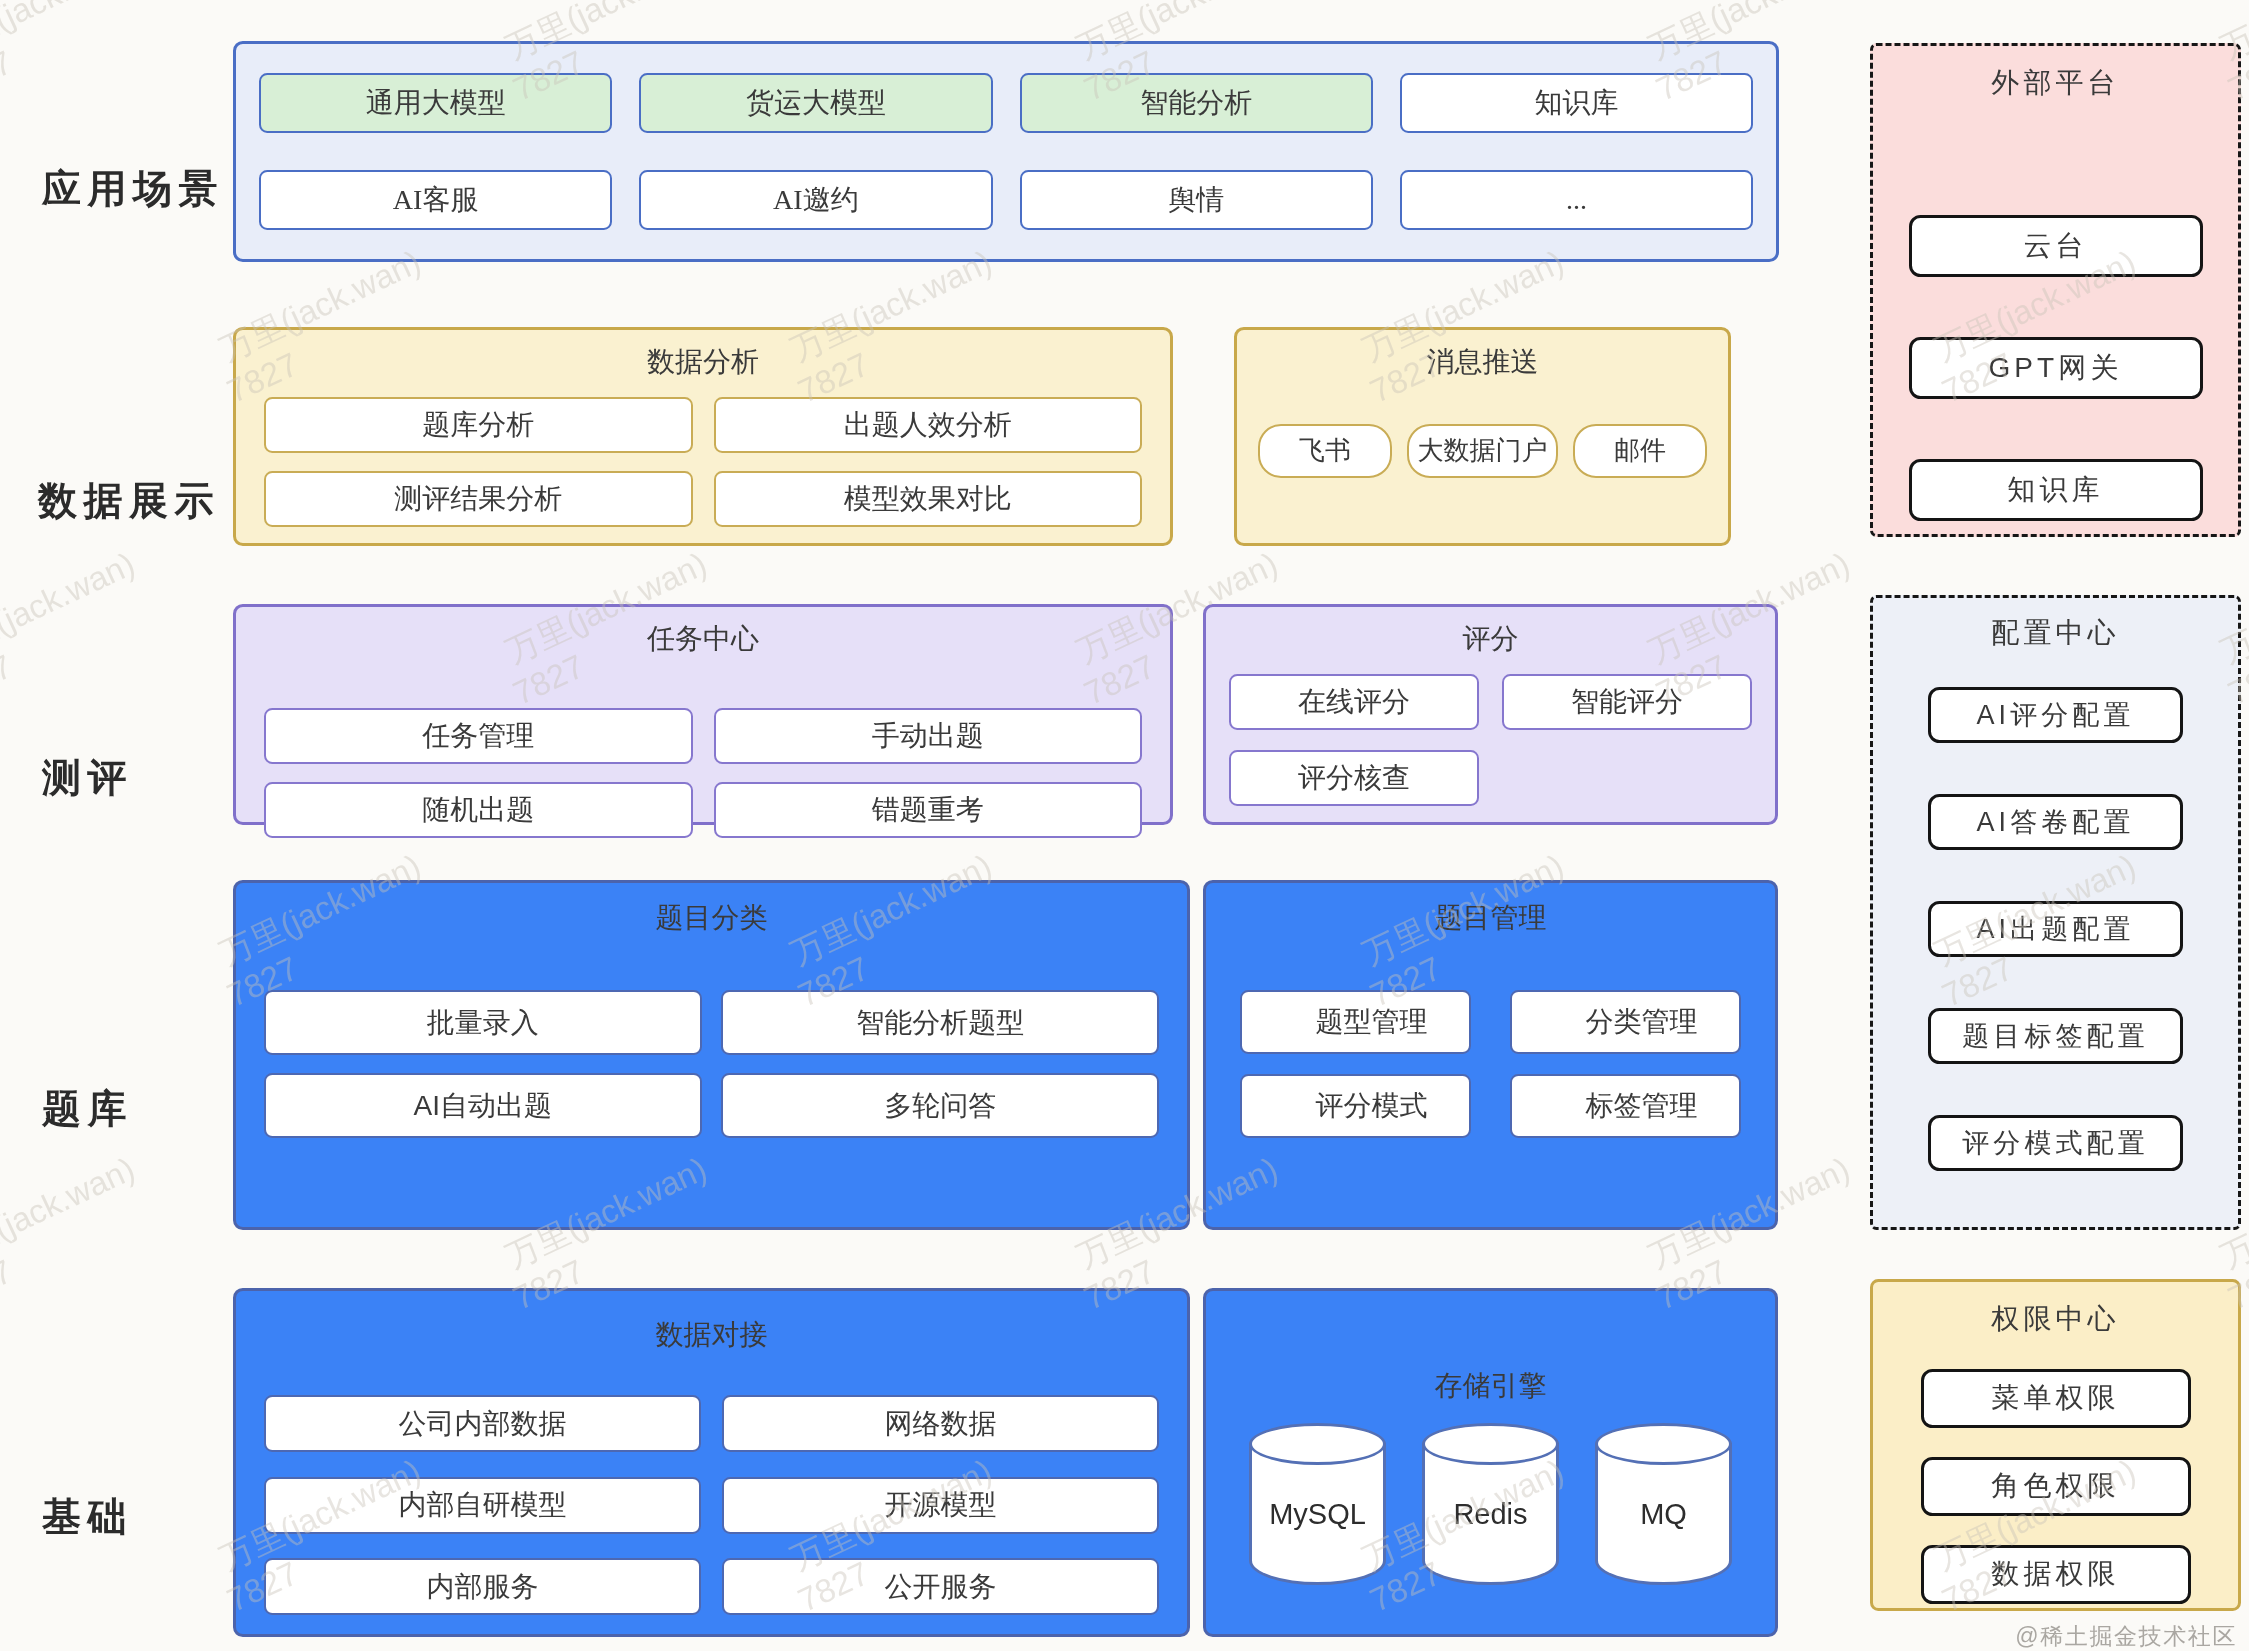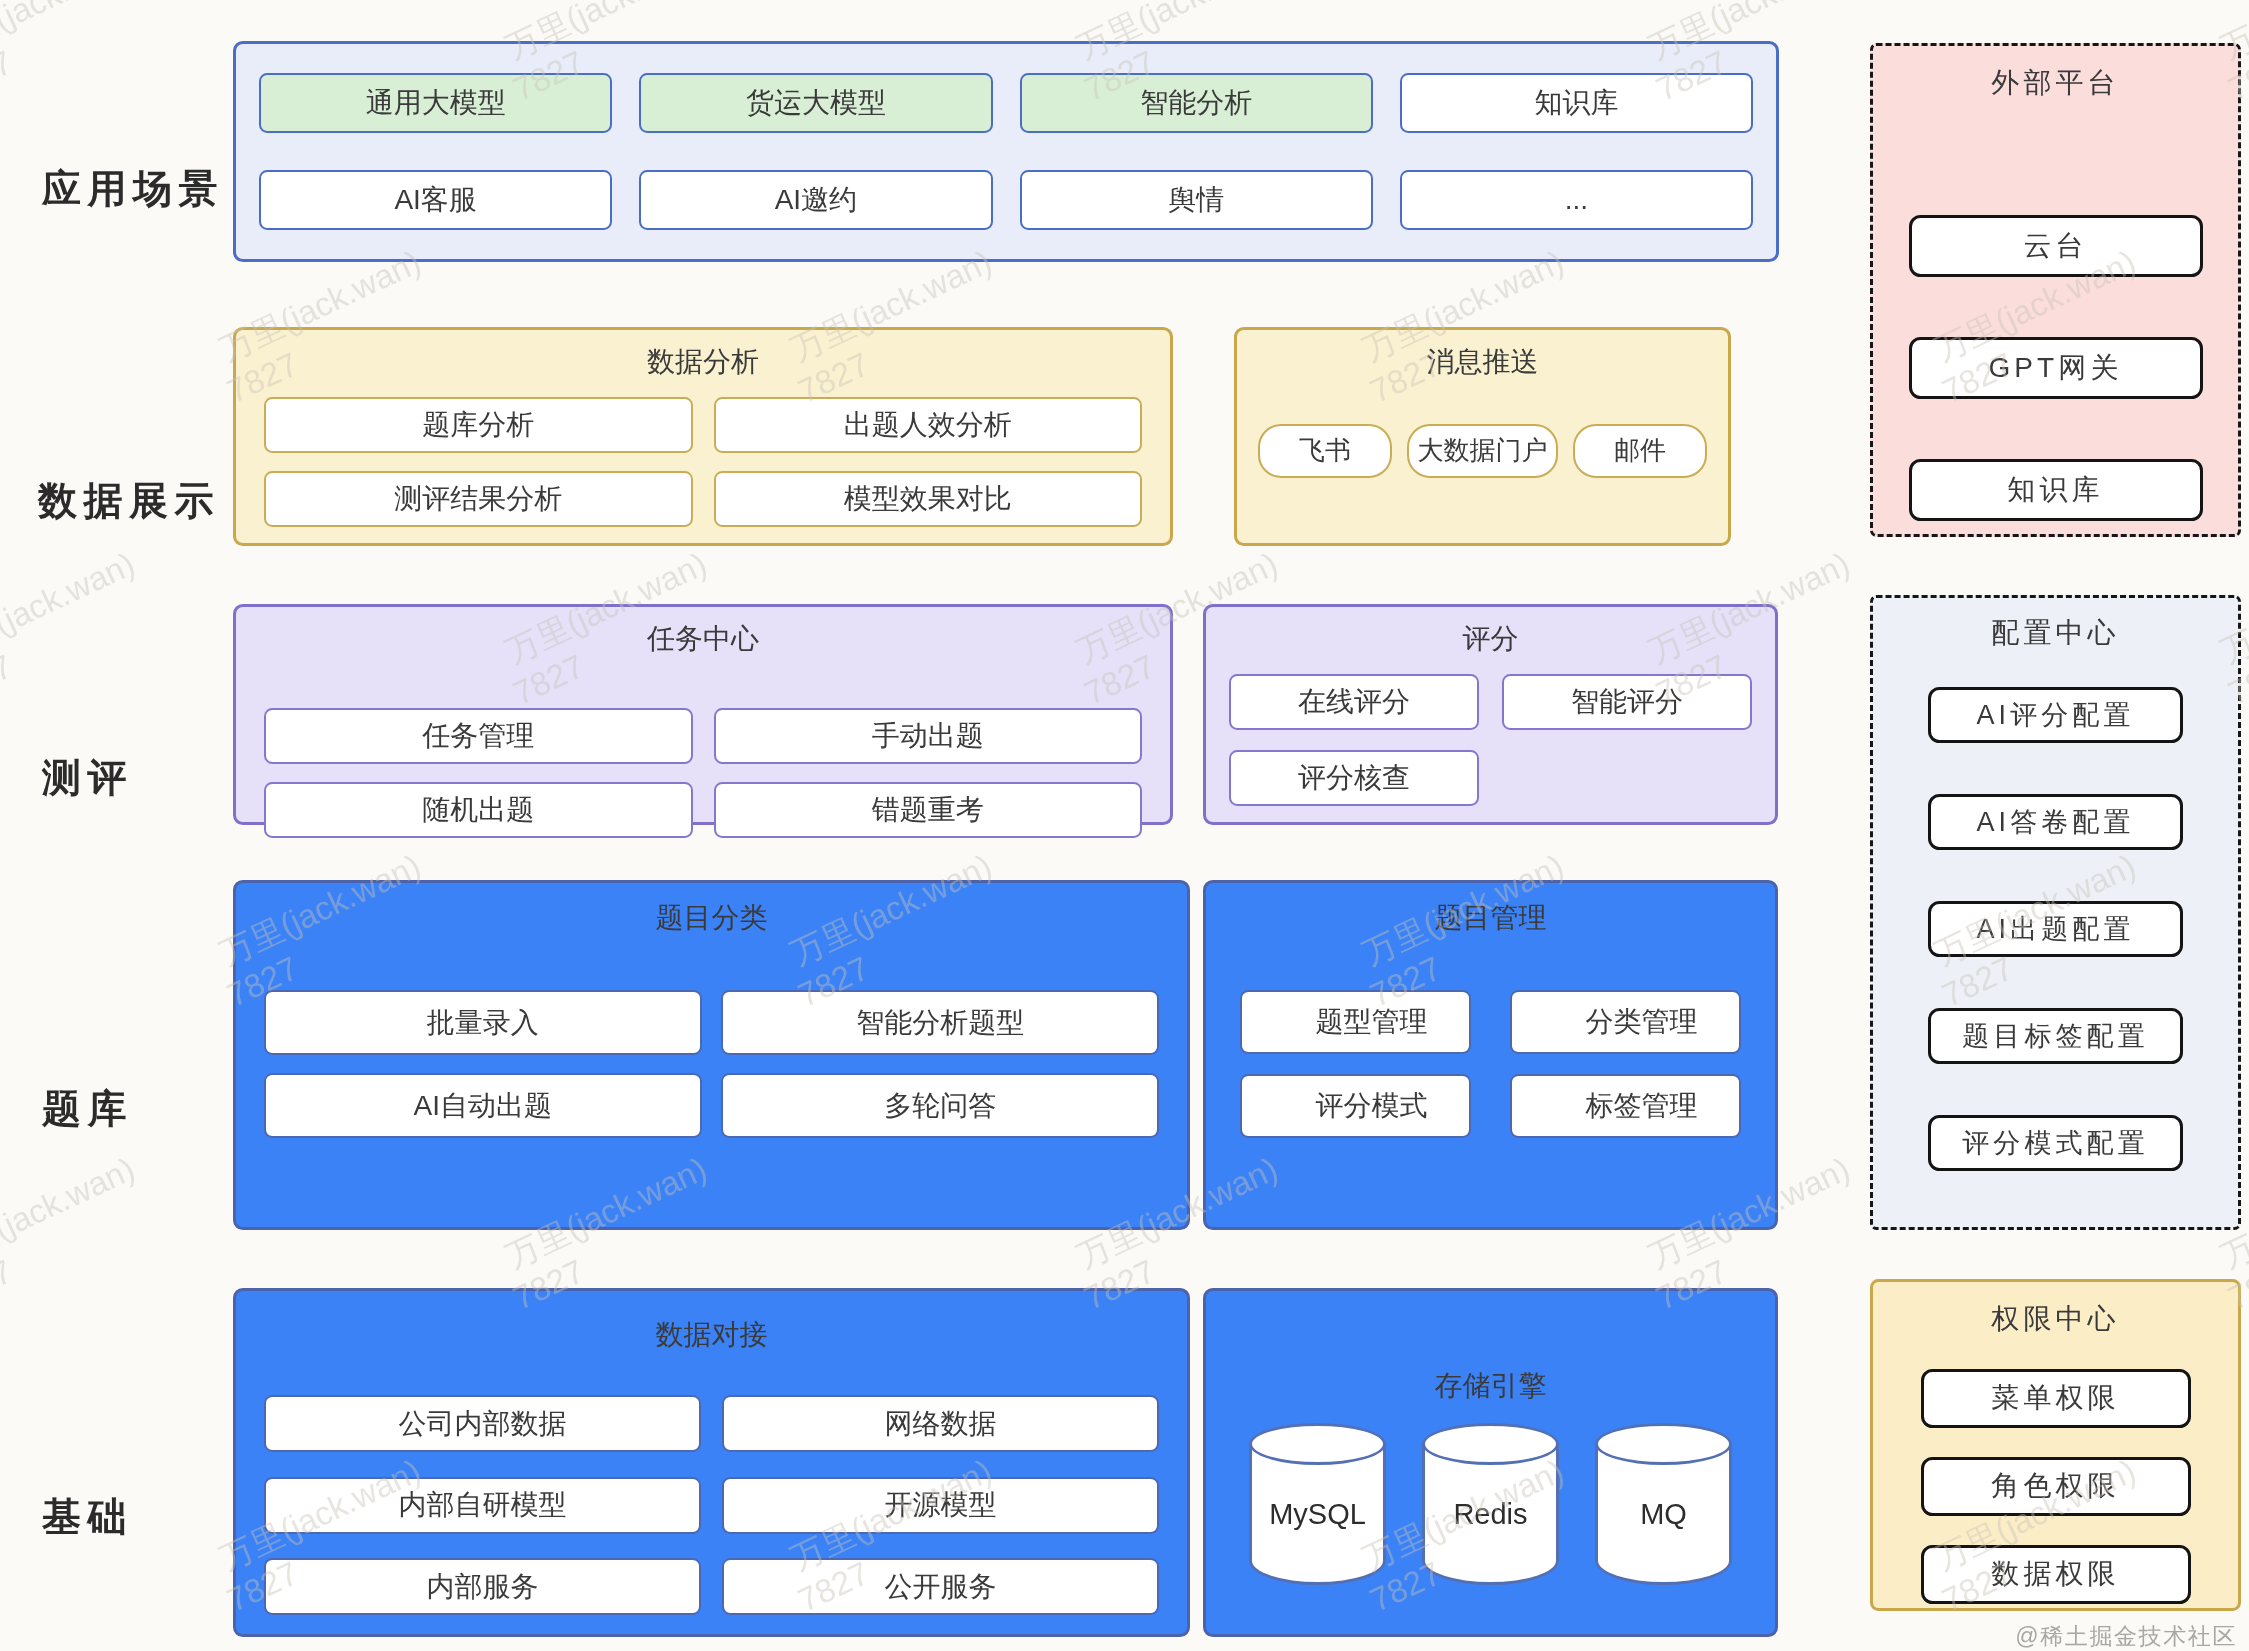--- a/index.html
+++ b/index.html
@@ -64,21 +64,21 @@
   .b-green  { background:#d8efd6; }
   .b-gold   { border:2.5px solid #c9ac55; }
   .b-purple { border:2.5px solid #8677ce; }
   .b-navy   { border:2.5px solid #4d68b2; }
   .b-black  {
     border:3.3px solid #141414; border-radius:11.4px; letter-spacing:4.1px;
   }
 
   
   .app-inner { flex:1; display:flex; flex-direction:column; justify-content:center; gap:37px; padding:0 23px; }
-  .app-row { display:flex; gap:27px; }
+  .app-row { display:flex; gap:27px;font-family:Liberation Serif, serif; }
   .app-row .box { flex:1; height:60px; }
 
   
   .pad-grid { padding:14.7px 28px 0; }
   .grid-2x2 { display:grid; grid-template-columns:1fr 1fr; gap:18px 21px; margin-top:19.6px; }
   .grid-2x2 .box { height:56px; }
 
   
   .push-body { padding:14.7px 21px 0; }
   .push-row { display:flex; gap:14.7px; margin-top:46px; }

